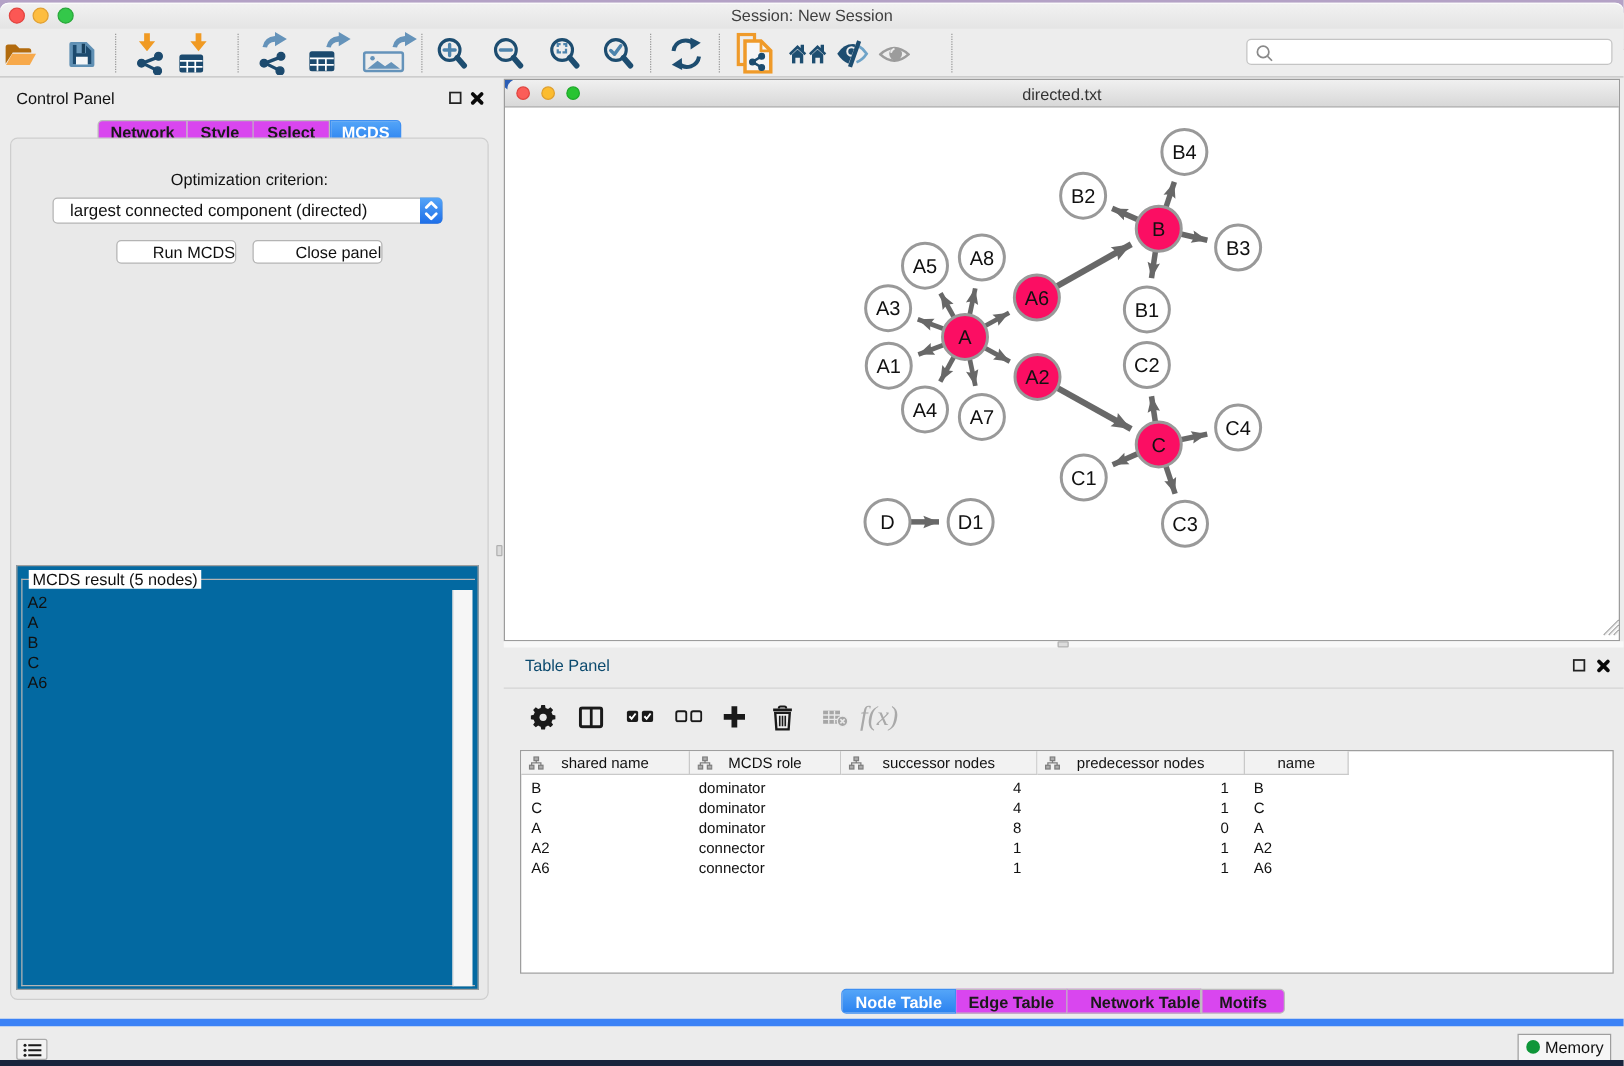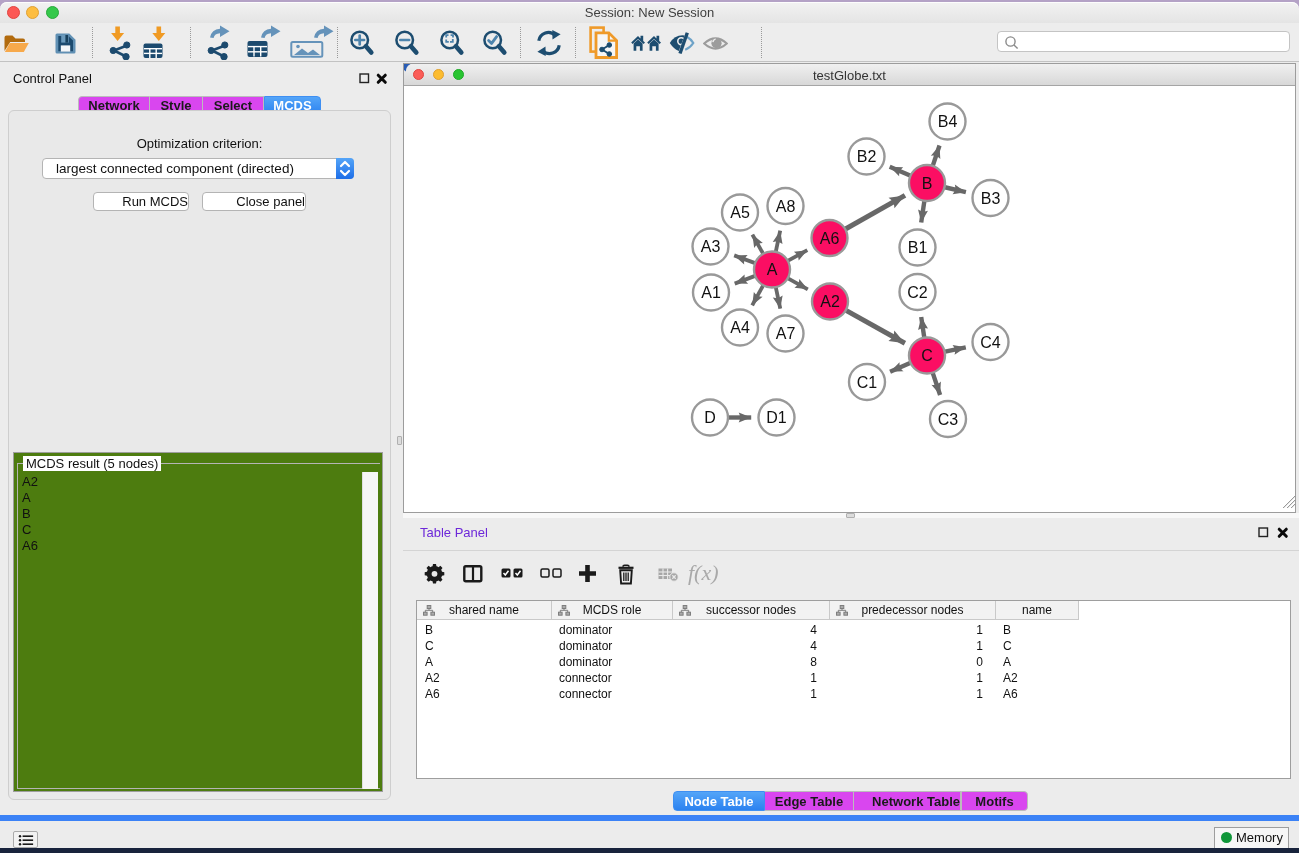--- a/index.html
+++ b/index.html
@@ -23,31 +23,31 @@
 
 .tab { position:absolute; font-size:13px; font-weight:bold; color:#1a1a1a; text-align:center; background:#d946ef; border:1px solid #bcbcbc; }
 .tab.sel { background:linear-gradient(#54a5f8,#2b82f0); color:#fff; border-color:#3e8ff2; }
 
 #cp-card { left:8px; top:110px; width:383px; height:690px; background:#e9e9e9; border:1px solid #cecece; border-radius:6px; }
 #opt-label { left:0; top:136px; width:399px; text-align:center; font-size:13px; color:#111; }
 #dropdown { left:42px; top:158px; width:312px; height:21px; background:#fff; border:1px solid #b4b4b4; border-radius:4px; }
 #dropdown .txt { position:absolute; left:13px; top:2px; font-size:13.5px; color:#111; }
 #dropdown .spin { position:absolute; right:-1px; top:-1px; width:18px; height:21px; border-radius:0 4px 4px 0; background:linear-gradient(#55a5f8,#1d6ee8); }
 .btn { position:absolute; background:#fff; border:1px solid #b4b4b4; border-radius:4px; font-size:13px; color:#111; text-align:right; }
-#result-box { left:13px; top:452px; width:370px; height:340px; background:#4d7c0f; border:1px solid #9e9e9e; }
+#result-box { left:13px; top:452px; width:370px; height:340px; background:#0369a1; border:1px solid #9e9e9e; }
 #result-fs { position:absolute; left:3px; top:10px; width:363px; height:326px; border:1px solid #b5b5b5; border-right:none; }
 #result-legend { position:absolute; left:9px; top:3px; background:#fff; padding:0 3px; font-size:13px; color:#111; }
 #result-scroll { position:absolute; right:4px; top:19px; width:16px; height:317px; background:#f6f6f6; border-left:1px solid #e0e0e0; }
 #result-list { position:absolute; left:8px; top:21px; font-size:13px; color:#111; line-height:16px; }
 
 #win { left:403px; top:63px; width:893px; height:450px; background:#fff; border:1px solid #9c9c9c; }
 #win-titlebar { position:absolute; left:0; top:0; width:891px; height:22px; background:linear-gradient(#f0f0f0,#d8d8d8); border-bottom:1px solid #a5a5a5; }
 #win-title { position:absolute; left:0; right:0; top:4px; text-align:center; font-size:13px; color:#333; }
 
-#tp-title { left:420px; top:525px; font-size:13px; color:#6d28d9; }
+#tp-title { left:420px; top:525px; font-size:13px; color:#0c4a6e; }
 #tp-toolbar-line { left:403px; top:550px; width:896px; height:1px; background:#d4d4d4; }
 #table { left:416px; top:600px; width:875px; height:179px; background:#fff; border:1px solid #9e9e9e; }
 .th { position:absolute; top:0; height:19px; background:#f2f2f2; border-right:1px solid #c9c9c9; border-bottom:1px solid #c9c9c9; font-size:12px; color:#111; text-align:center; line-height:19px; }
 .td { position:absolute; font-size:12px; color:#111; height:16px; line-height:16px; }
 
 
 #statusbar { left:0; top:815px; width:1299px; height:33px; background:#ececec; border-top:6px solid #3b82f6; }
 #mem-btn { position:absolute; left:1214px; top:6px; width:75px; height:22px; background:#f6f6f6; border:1px solid #9e9e9e; font-size:13px; color:#111; }
 #list-btn { position:absolute; left:13px; top:10px; width:25px; height:17px; background:#f2f2f2; border:1px solid #aaa; border-radius:2px; }
 </style>
@@ -238,21 +238,21 @@
 <div class="btn" style="left:202px;top:192px;width:104px;height:19px;line-height:18px;">Close panel</div>
 <div class="abs" id="result-box">
   <div id="result-fs"></div>
   <div id="result-legend">MCDS result (5 nodes)</div>
   <div id="result-scroll"></div>
   <div id="result-list">A2<br>A<br>B<br>C<br>A6</div>
 </div>
 
 <div class="abs" id="win">
   <div id="win-titlebar">
-    <div id="win-title">testGlobe.txt</div>
+    <div id="win-title">directed.txt</div>
     <div class="tl" style="left:9px;top:5px;width:11px;height:11px;background:#fb5d58;border:1px solid #e04640;"></div>
     <div class="tl" style="left:29px;top:5px;width:11px;height:11px;background:#fcbc2f;border:1px solid #dfa02f;"></div>
     <div class="tl" style="left:49px;top:5px;width:11px;height:11px;background:#28c431;border:1px solid #1eaa29;"></div>
   </div>
   <svg id="graph" style="position:absolute;left:0;top:22px;" width="891" height="426" viewBox="404 85.5 891 426">
   <defs>
   <marker id="ah" markerUnits="userSpaceOnUse" markerWidth="17" markerHeight="12" refX="13" refY="5.5" orient="auto">
           <path d="M0.5 0.5 Q3.2 5.5 0.5 10.5 L13 5.5 Z" fill="#686868"></path>
         </marker>
   <marker id="aht" markerUnits="userSpaceOnUse" markerWidth="21" markerHeight="14" refX="16" refY="6.5" orient="auto">

